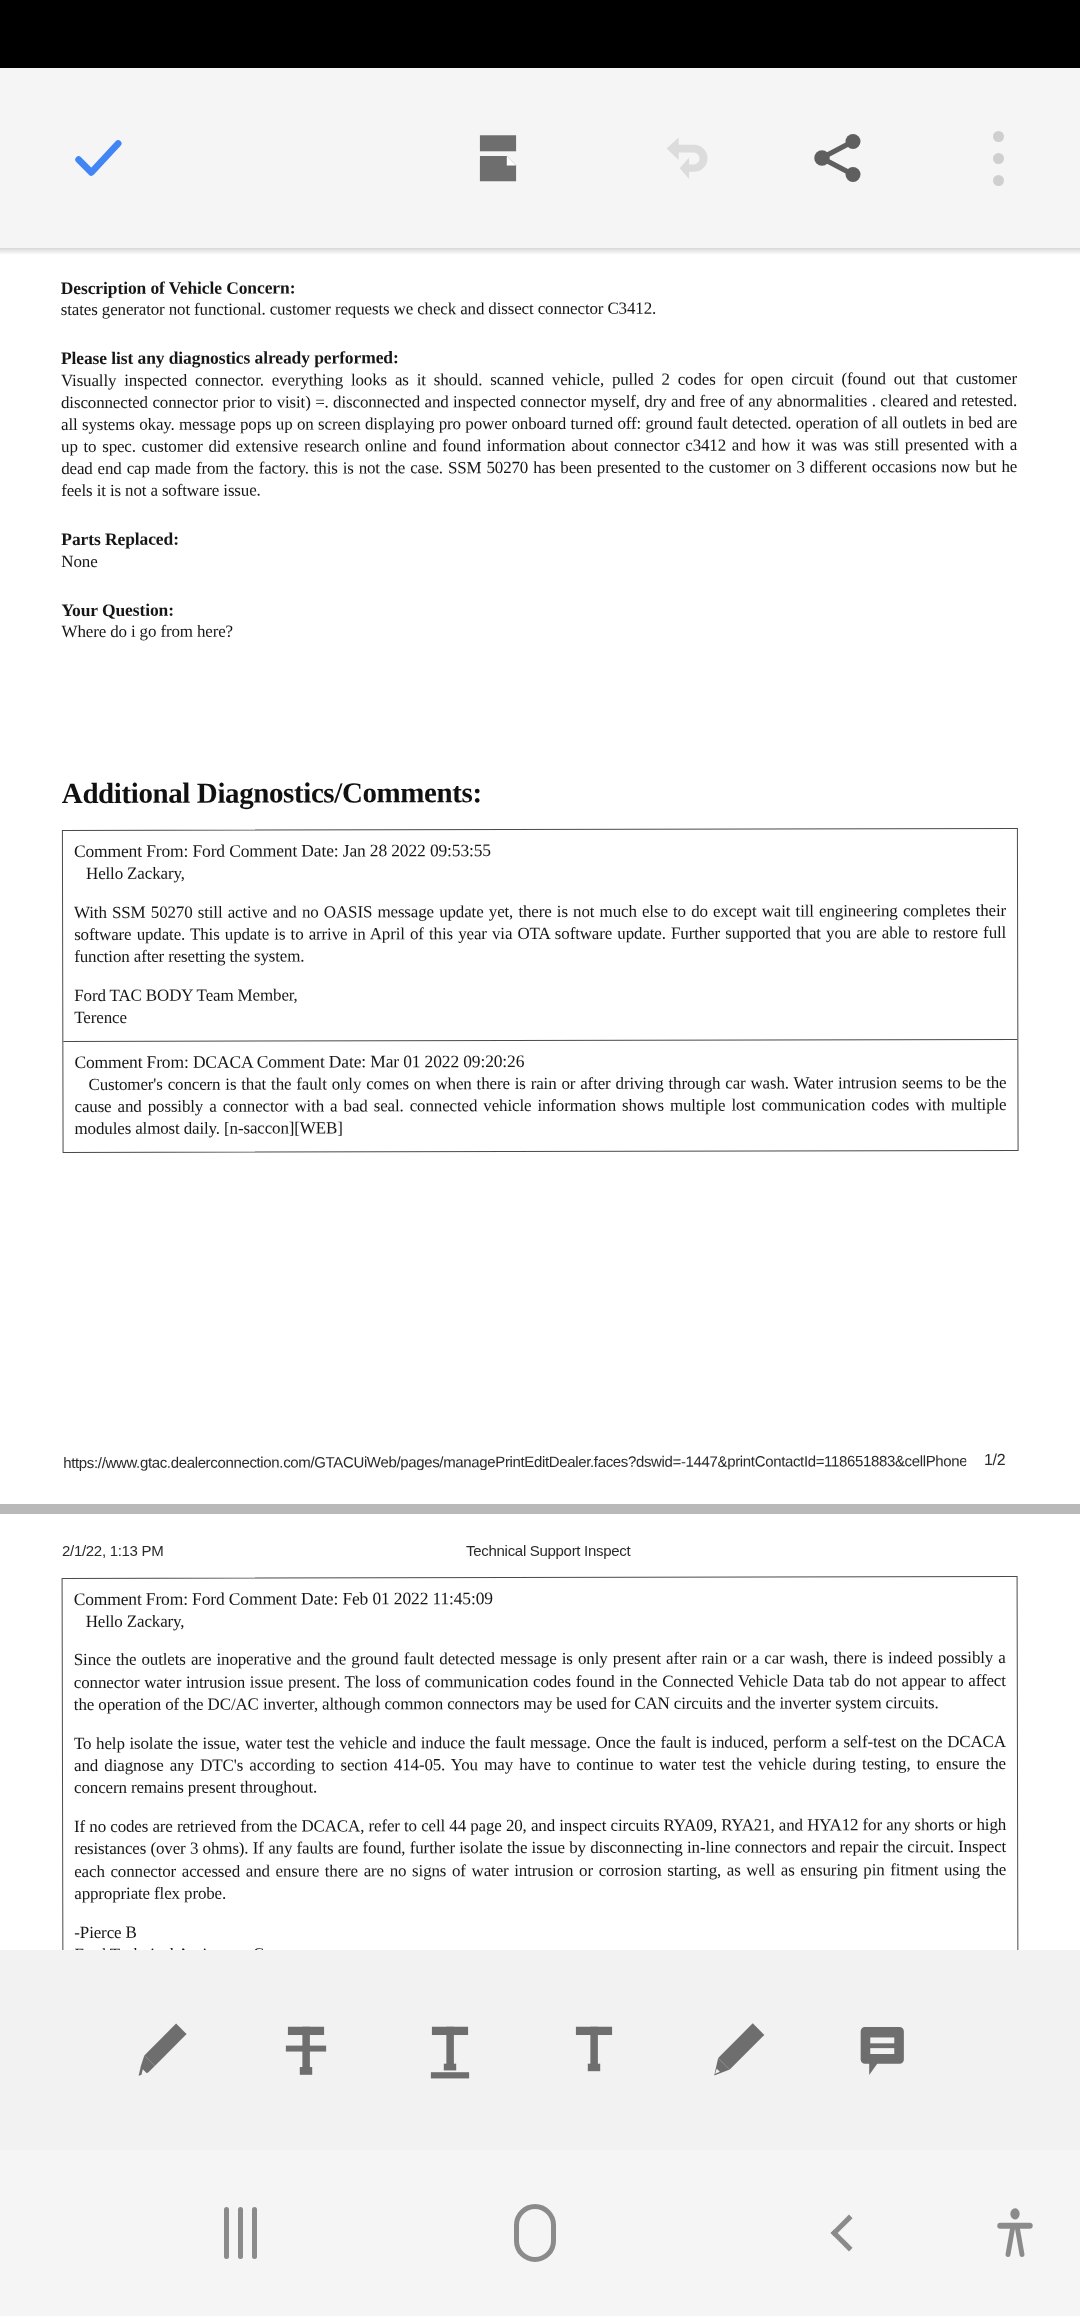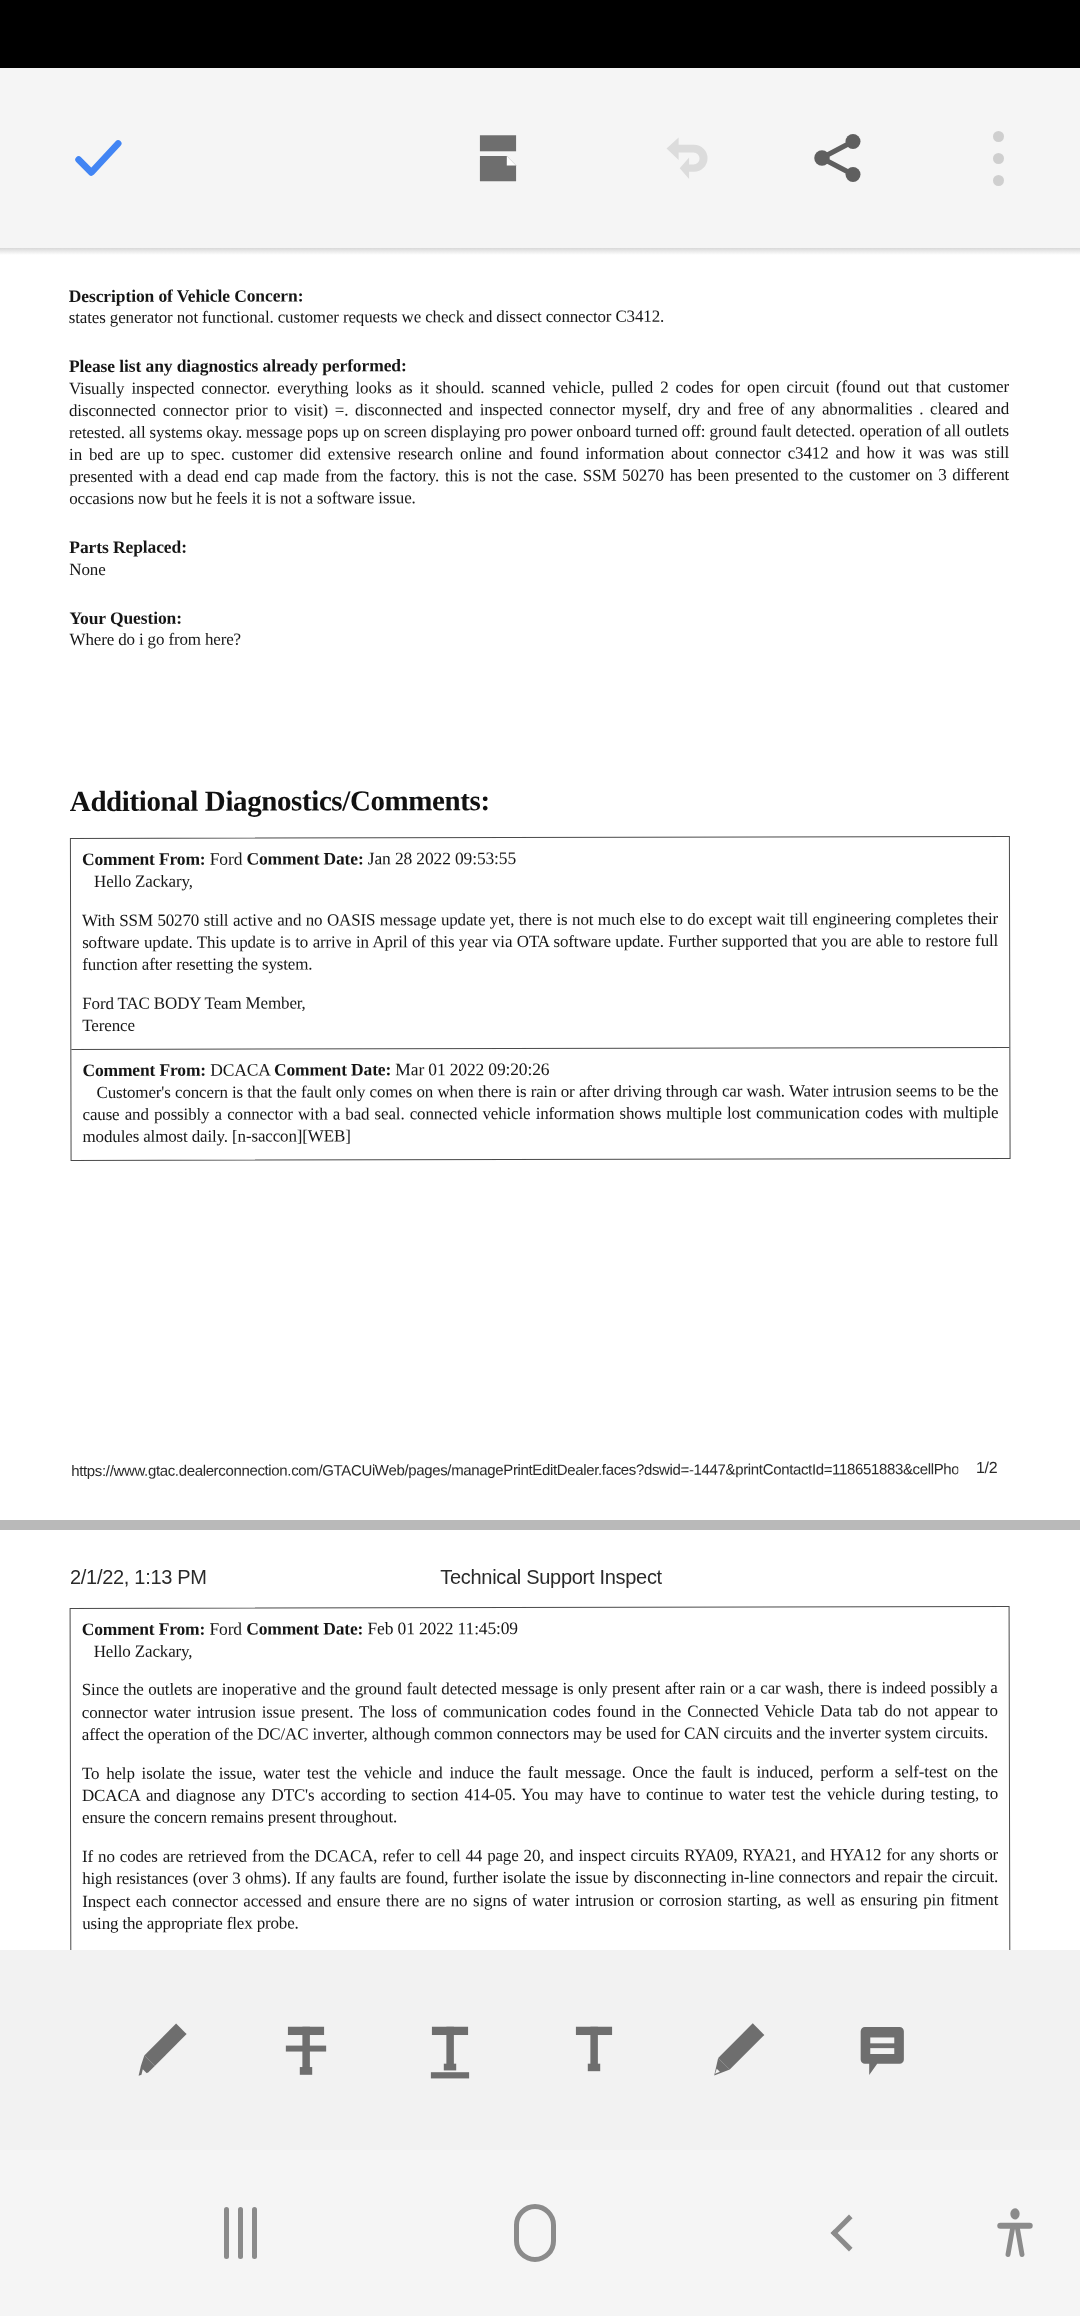--- a/index.html
+++ b/index.html
@@ -42,21 +42,21 @@
   .doc-area {
     position:absolute; top:248px; left:0;
     width:1080px; height:1702px;
     background:#efefef;
     overflow:hidden;
   }
   .page {
     position:relative;
     width:1080px;
     background:#ffffff;
-    padding:12px;
+    padding:4px;
   }
   .page-top-shade {
     position:absolute; top:0; left:0; width:100%; height:7px;
     background:linear-gradient(to bottom, #d8d8d8, #ffffff);
   }
   .page-gap {
     width:1080px; height:10px;
     background:#b9b9b9;
     box-shadow:0 1px 2px rgba(0,0,0,.18);
   }
@@ -98,21 +98,21 @@
     padding:9px 11px 11px 11px;
     border-bottom:1.4px solid #4a4a4a;
   }
   .cmt:last-child { border-bottom:none; }
   .cmt-head {
     font-family:"Liberation Serif", serif;
     font-size:17.5px;
     line-height:1.3;
     letter-spacing:-0.15px;
   }
-  .cmt-head b { font-weight:bold; }
+  .cmt-head b { font-weight:normal; }
   .cmt-body {
     font-family:"Liberation Serif", serif;
     font-size:17px;
     line-height:1.32;
     letter-spacing:-0.15px;
     text-align:justify;
   }
   .cmt-p { margin-top:16px; }
   .cmt-greet { padding-left:12px; }
   .cmt-indent { text-indent:14px; }
@@ -126,21 +126,21 @@
     letter-spacing:-0.35px;
     padding:0 14px 0 0;
   }
   .url-txt { white-space:nowrap; overflow:hidden; }
   .url-pg  { margin-left:18px; font-size:16px; }
 
   
   .pg2-head {
     display:flex; align-items:center;
     font-family:"Liberation Sans", sans-serif;
-    font-size:20px;
+    font-size:15px;
     color:#2a2a2a;
     letter-spacing:-0.3px;
     position:relative;
   }
   .pg2-date { }
   .pg2-title { position:absolute; left:50%; transform:translateX(-45%); }
 
   
   .skew-a { transform:rotate(-0.12deg); }
 

